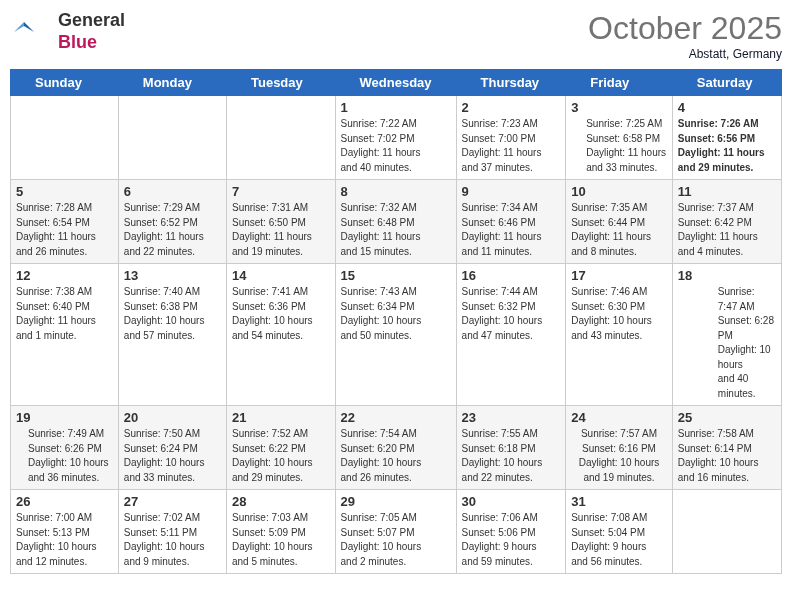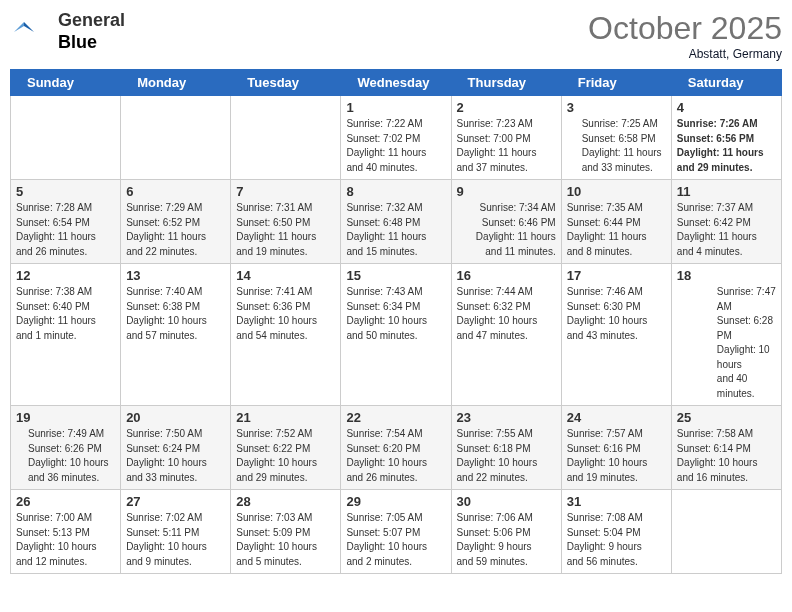--- a/index.html
+++ b/index.html
@@ -20,21 +20,21 @@
       display: flex;
       align-items: center;
       gap: 20px;
     }
     .logo-text {
       font-size: 18px;
       font-weight: bold;
       line-height: 1.2;
     }
     .logo-general { color: #333; }
-    .logo-blue { color: #000000; }
+    .logo-blue { color: #be185d; }
     .logo-icon {
       width: 28px;
       height: 28px;
     }
     .title-block { text-align: right; }
     .month-title {
       font-size: 32px;
       color: #737373;
       font-weight: 300;
     }
@@ -44,21 +44,21 @@
     }
     .calendar {
       width: 100%;
       border-collapse: collapse;
       border: 1px solid #ccc;
     }
     .calendar th {
       background-color: #2a6bbf;
       color: #fff;
       text-align: left;
-      padding: 5px 16px;
+      padding: 5px 24px;
       font-size: 13px;
       font-weight: bold;
       border: 1px solid #2a6bbf;
     }
     .calendar td {
       vertical-align: top;
       width: 110px;
       min-height: 90px;
       padding: 4px 5px;
       border: 1px solid #ccc;
@@ -173,21 +173,21 @@
         </td>
         <td>
           <div class="day-number">8</div>
           <div class="day-info" style="white-space: pre-line;">Sunrise: 7:32 AM
 Sunset: 6:48 PM
 Daylight: 11 hours
 and 15 minutes.</div>
         </td>
         <td>
           <div class="day-number">9</div>
-          <div class="day-info" style="white-space: pre-line; text-align: right;">Sunrise: 7:34 AM
+          <div class="day-info" style="white-space: pre-line;">Sunrise: 7:34 AM
 Sunset: 6:46 PM
 Daylight: 11 hours
 and 11 minutes.</div>
         </td>
         <td>
           <div class="day-number">10</div>
           <div class="day-info" style="white-space: pre-line;">Sunrise: 7:35 AM
 Sunset: 6:44 PM
 Daylight: 11 hours
 and 8 minutes.</div>
@@ -282,21 +282,21 @@
         </td>
         <td>
           <div class="day-number">23</div>
           <div class="day-info" style="white-space: pre-line;">Sunrise: 7:55 AM
 Sunset: 6:18 PM
 Daylight: 10 hours
 and 22 minutes.</div>
         </td>
         <td>
           <div class="day-number">24</div>
-          <div class="day-info" style="white-space: pre-line;">Sunrise: 7:57 AM
+          <div class="day-info" style="white-space: pre-line; text-align: center;">Sunrise: 7:57 AM
 Sunset: 6:16 PM
 Daylight: 10 hours
 and 19 minutes.</div>
         </td>
         <td>
           <div class="day-number">25</div>
           <div class="day-info" style="white-space: pre-line;">Sunrise: 7:58 AM
 Sunset: 6:14 PM
 Daylight: 10 hours
 and 16 minutes.</div>

